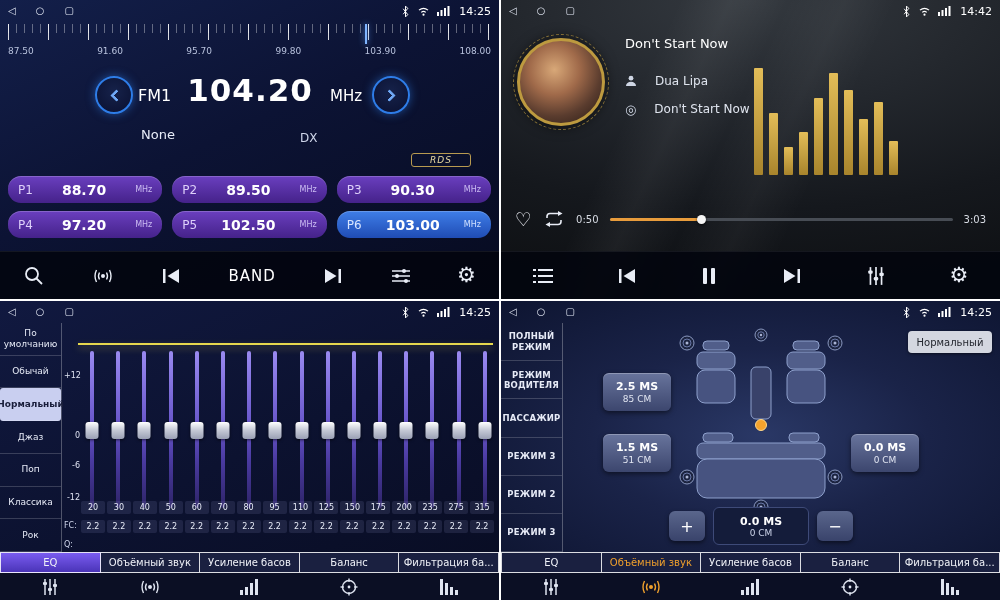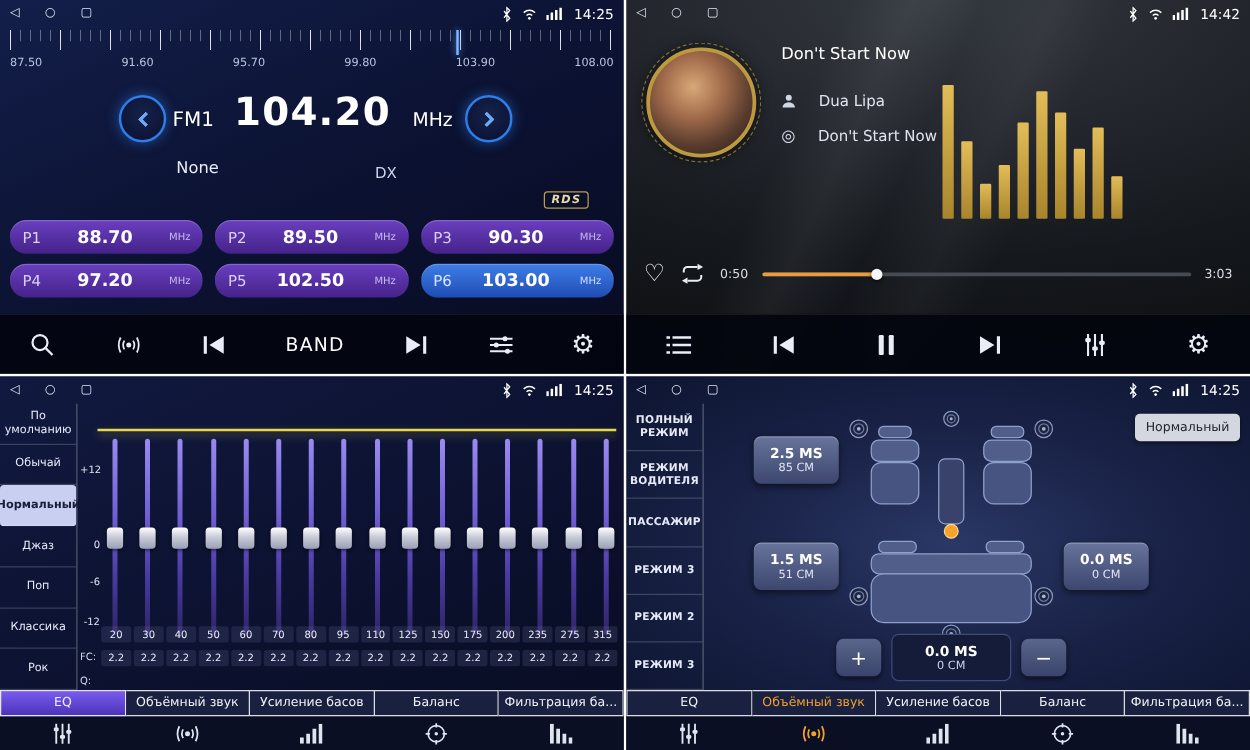--- a/index.html
+++ b/index.html
@@ -44,22 +44,22 @@
     box-shadow:0 0 10px rgba(46,125,232,.55);}
   .chev{width:9px;height:9px;border-left:3px solid #6fa8f5;border-bottom:3px solid #6fa8f5;border-radius:1px;}
   .chev.left{transform:rotate(45deg);margin-left:4px;}
   .chev.right{transform:rotate(225deg);margin-right:4px;}
   .radio-band{position:absolute;left:138px;top:86px;font-size:16px;color:#fff;}
   .radio-freq{position:absolute;left:185px;top:72px;width:130px;text-align:center;
     font-size:31px;font-weight:bold;color:#fff;letter-spacing:1px;}
   .radio-unit{position:absolute;left:330px;top:87px;font-size:15px;color:#fff;}
   .radio-none{position:absolute;left:128px;top:127px;width:60px;text-align:center;font-size:13px;color:#e8ecf8;}
   .radio-dx{position:absolute;left:300px;top:131px;font-size:12px;color:#cfd6ea;}
-  .rds{position:absolute;right:28px;top:153px;font-size:9px;font-style:italic;font-weight:bold;
-    color:#e8d9a0;border:1px solid #b89a50;border-radius:3px;padding:1px 5px;letter-spacing:1px;}
+  .rds{position:absolute;right:28px;top:153px;font-size:9px;font-style:italic;font-weight:normal;
+    color:#e8d9a0;border:1px solid #b89a50;border-radius:3px;padding:1px 18px;letter-spacing:1px;}
   .presets{position:absolute;left:8px;right:8px;top:176px;height:62px;
     display:grid;grid-template-columns:repeat(3,1fr);gap:8px 10px;}
   .preset{display:flex;align-items:center;justify-content:space-between;padding:0 10px;
     border-radius:13px;background:linear-gradient(180deg,#6a3fbf,#45228a);cursor:pointer;
     box-shadow:inset 0 1px 0 rgba(255,255,255,.2);}
   .preset.active{background:linear-gradient(180deg,#3f7ee8,#1f4cb4);}
   .p-name{font-size:12px;color:#ded0fa;}
   .preset.active .p-name{color:#d8e6ff;}
   .p-freq{font-size:14px;font-weight:bold;color:#fff;}
   .p-unit{font-size:8px;color:#cbbcf2;}
@@ -136,21 +136,21 @@
 
   
   .sur-profile{position:absolute;right:8px;top:30px;width:84px;height:22px;background:#d4d7e0;
     color:#23262e;font-size:10px;border-radius:4px;display:flex;align-items:center;justify-content:center;
     cursor:pointer;box-shadow:0 1px 3px rgba(0,0,0,.5);}
   .car{position:absolute;left:172px;top:26px;}
   .delay-btn{position:absolute;width:68px;height:38px;border-radius:6px;cursor:pointer;
     background:linear-gradient(180deg,#68749c,#3c466e);color:#fff;
     display:flex;flex-direction:column;align-items:center;justify-content:center;gap:1px;
     box-shadow:0 2px 5px rgba(0,0,0,.5), inset 0 1px 0 rgba(255,255,255,.25);}
-  .d-fl{left:102px;top:48px;} .d-fr{left:350px;top:60px;}
+  .d-fl{left:102px;top:72px;} .d-fr{left:350px;top:60px;}
   .d-rl{left:102px;top:133px;} .d-rr{left:350px;top:133px;}
   .delay-btn .ms{font-size:11px;font-weight:bold;}
   .delay-btn .cm{font-size:9px;color:#e2e6f2;}
   .sur-adjust{position:absolute;left:168px;top:206px;width:184px;height:38px;
     display:flex;gap:8px;align-items:center;}
   .adj-btn{width:36px;height:30px;border-radius:6px;background:linear-gradient(180deg,#5a668c,#39436b);
     color:#fff;font-size:16px;display:flex;align-items:center;justify-content:center;cursor:pointer;
     box-shadow:0 2px 4px rgba(0,0,0,.5);}
   .adj-display{flex:1;height:38px;background:#141c3a;border:1px solid #3e4a78;border-radius:6px;
     display:flex;flex-direction:column;align-items:center;justify-content:center;}

